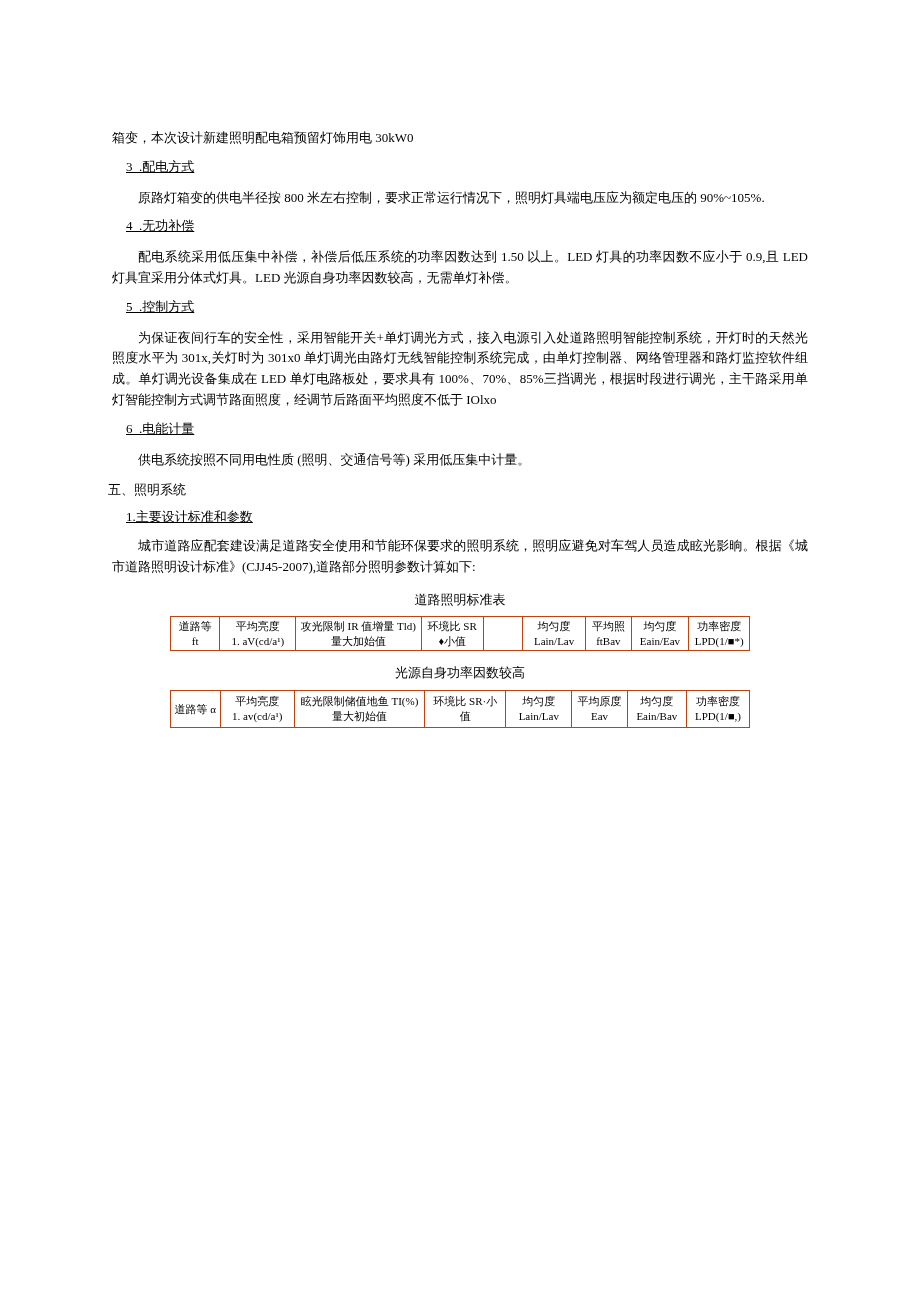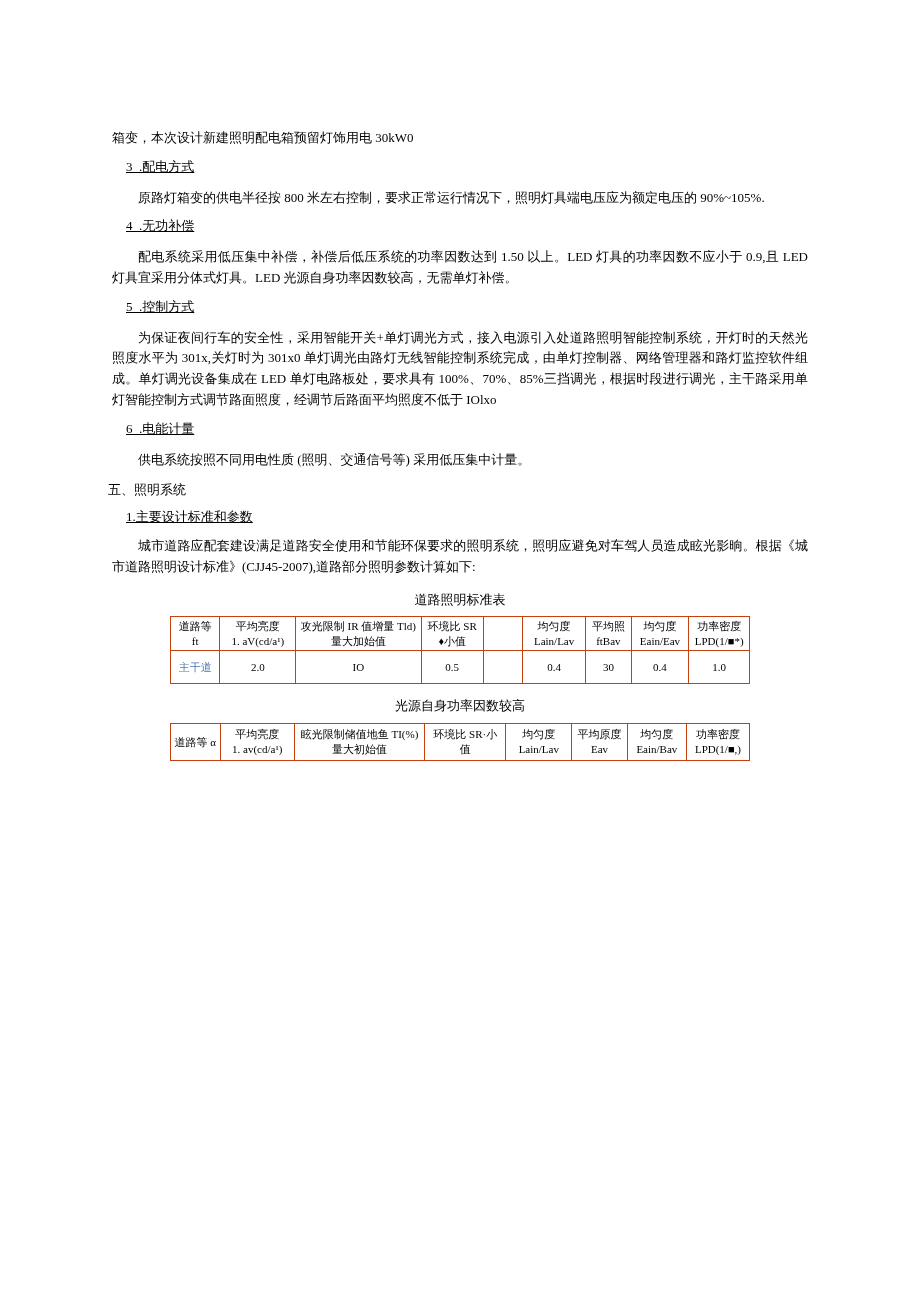--- a/index.html
+++ b/index.html
@@ -97,31 +97,20 @@
     <td style="width:46px">道路等 ft</td>
     <td style="width:72px">平均亮度<br>1. aV(cd/a¹)</td>
     <td style="width:130px">攻光限制 IR 值增量 Tld)<br>量大加始值</td>
     <td style="width:60px">环境比 SR<br>♦小值</td>
     <td style="width:36px"></td>
     <td style="width:58px">均匀度<br>Lain/Lav</td>
     <td style="width:40px">平均照<br>ftBav</td>
     <td style="width:52px">均匀度<br>Eain/Eav</td>
     <td style="width:56px">功率密度<br>LPD(1/■*)</td>
   </tr>
-  <tr>
-    <td class="row-label">主干道</td>
-    <td>2.0</td>
-    <td>IO</td>
-    <td>0.5</td>
-    <td></td>
-    <td>0.4</td>
-    <td>30</td>
-    <td>0.4</td>
-    <td>1.0</td>
-  </tr>
 </tbody>
     </table>
 </div>
 
 <div class="table-title">光源自身功率因数较高</div>
 <div class="table-block">
 <table class="table2">
   <tbody>
         <tr>
     <td style="width:48px">道路等 α</td>

